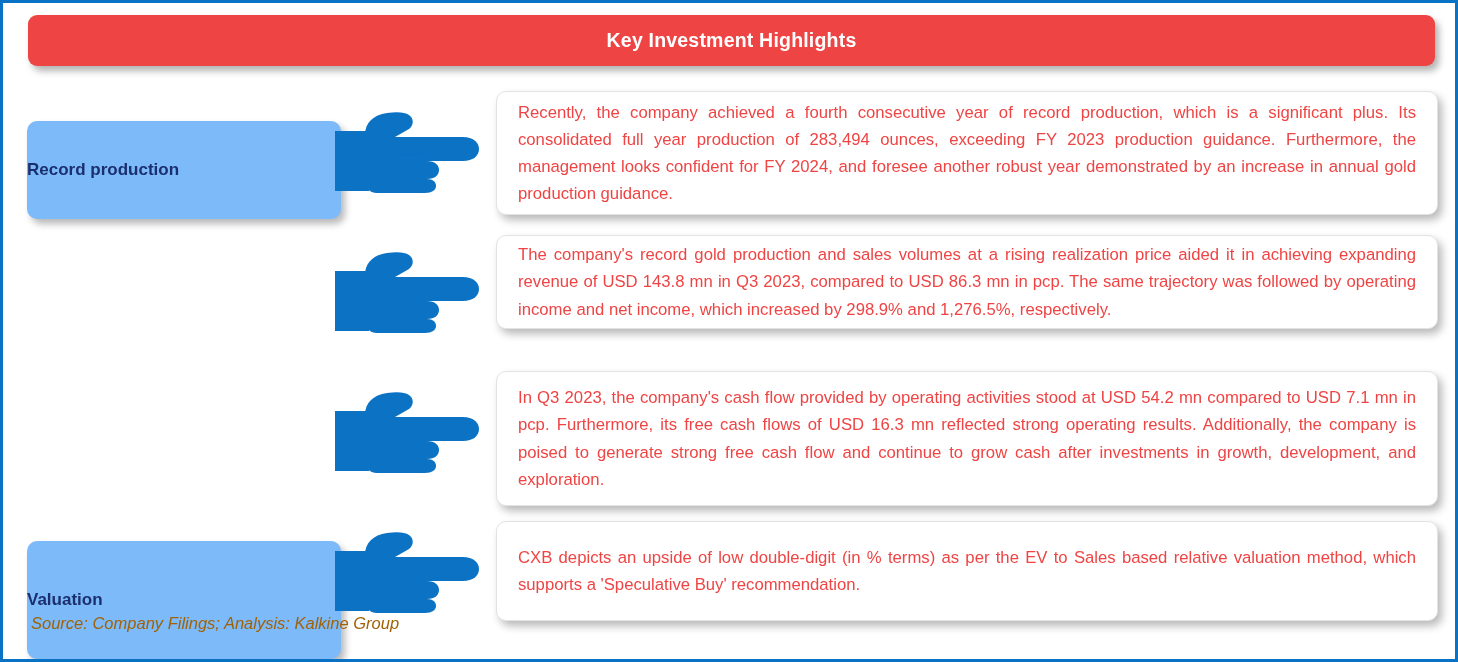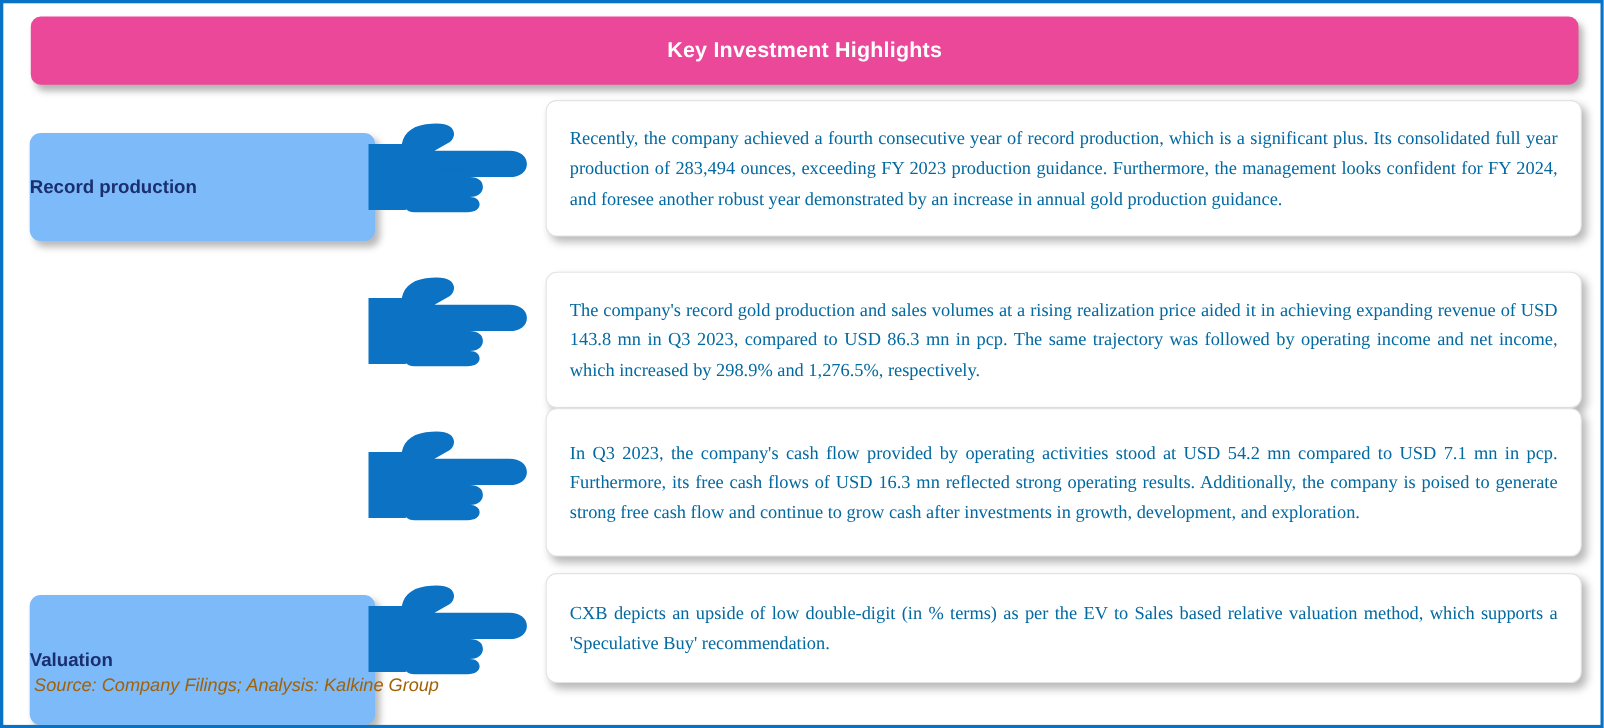--- a/index.html
+++ b/index.html
@@ -20,22 +20,22 @@
     border: 3px solid #0A72C4;
     overflow: hidden;
   }
 
   
   .header-banner {
     position: absolute;
     left: 25px;
     top: 12px;
     width: 1407px;
-    height: 62px;
-    background: #ec4899;
+    height: 51px;
+    background: #ef4444;
     border-radius: 9px;
     box-shadow: 4px 5px 7px rgba(0,0,0,0.30);
     display: flex;
     align-items: center;
     justify-content: center;
   }
   .header-title {
     color: #ffffff;
     font-size: 19.5px;
     font-weight: bold;
@@ -98,27 +98,27 @@
     width: 942px;
     background: #ffffff;
     border: 1px solid #e3e3e3;
     border-radius: 10px;
     box-shadow: 4px 5px 8px rgba(0,0,0,0.28);
     box-sizing: border-box;
     display: flex;
     align-items: center;
   }
   .card-text {
-    color: #0369a1;
+    color: #ef4444;
     font-size: 16.7px;
     line-height: 1.62;
     text-align: justify;
     text-justify: inter-word;
     padding: 0 21px;
-    font-family: Liberation Serif, serif;
+    font-family: Liberation Sans, sans-serif;
   }
 
   
   .source-note {
     position: absolute;
     left: 28px;
     bottom: 26px;
     color: #a16207;
     font-size: 16.5px;
     font-style: italic;
@@ -159,21 +159,21 @@
 
     <div class="row" style="height:140px;">
       <div class="hand" style="top:10px;">
         <svg viewBox="0 0 152 104" xmlns="http://www.w3.org/2000/svg">
           <g fill="#0B72C4">
             <path d="M0,32 L34,32 L34,92 L0,92 Z"></path>
             <path d="M30,36 C30,24 38,16 52,14 C62,12.5 70,13 74,16 C79,19.5 79,26 74,30 L60,38 L128,38 C138,38 144,43 144,50 C144,57 138,62 128,62 L92,62 C100,62 104,66 104,71 C104,76 100,80 92,80 C98,80 101,83 101,87 C101,91 97,94 90,94 L42,94 C34,94 30,88 30,80 Z"></path>
           </g>
         </svg>
       </div>
-      <div class="card" style="top:18px;height:124px;">
+      <div class="card" style="top:6px;height:94px;">
         <p class="card-text">The company's record gold production and sales volumes at a rising realization price aided it in achieving expanding revenue of USD 143.8 mn in Q3 2023, compared to USD 86.3 mn in pcp. The same trajectory was followed by operating income and net income, which increased by 298.9% and 1,276.5%, respectively.</p>
       </div>
     </div>
 
     <div class="row" style="height:140px;">
       <div class="hand" style="top:10px;">
         <svg viewBox="0 0 152 104" xmlns="http://www.w3.org/2000/svg">
           <g fill="#0B72C4">
             <path d="M0,32 L34,32 L34,92 L0,92 Z"></path>
             <path d="M30,36 C30,24 38,16 52,14 C62,12.5 70,13 74,16 C79,19.5 79,26 74,30 L60,38 L128,38 C138,38 144,43 144,50 C144,57 138,62 128,62 L92,62 C100,62 104,66 104,71 C104,76 100,80 92,80 C98,80 101,83 101,87 C101,91 97,94 90,94 L42,94 C34,94 30,88 30,80 Z"></path>

